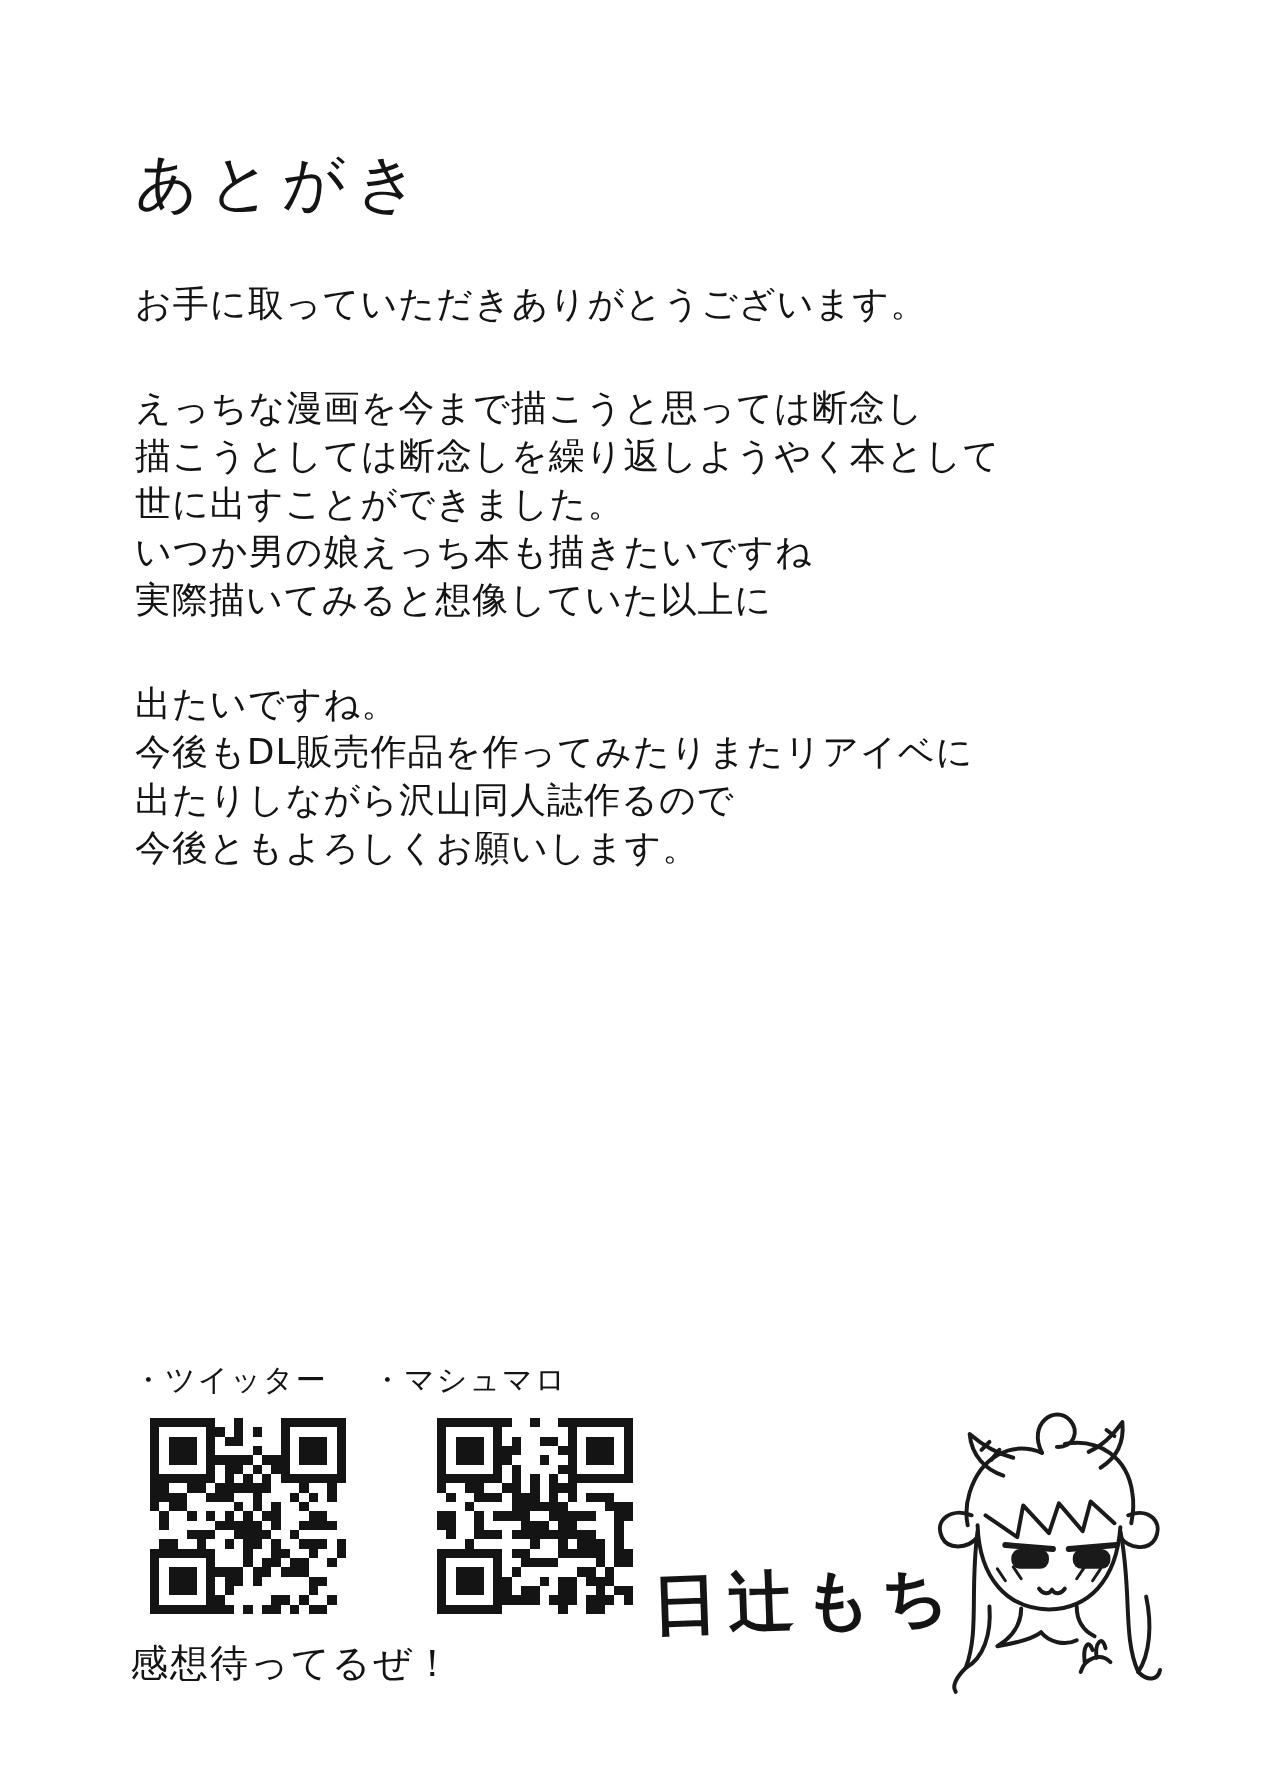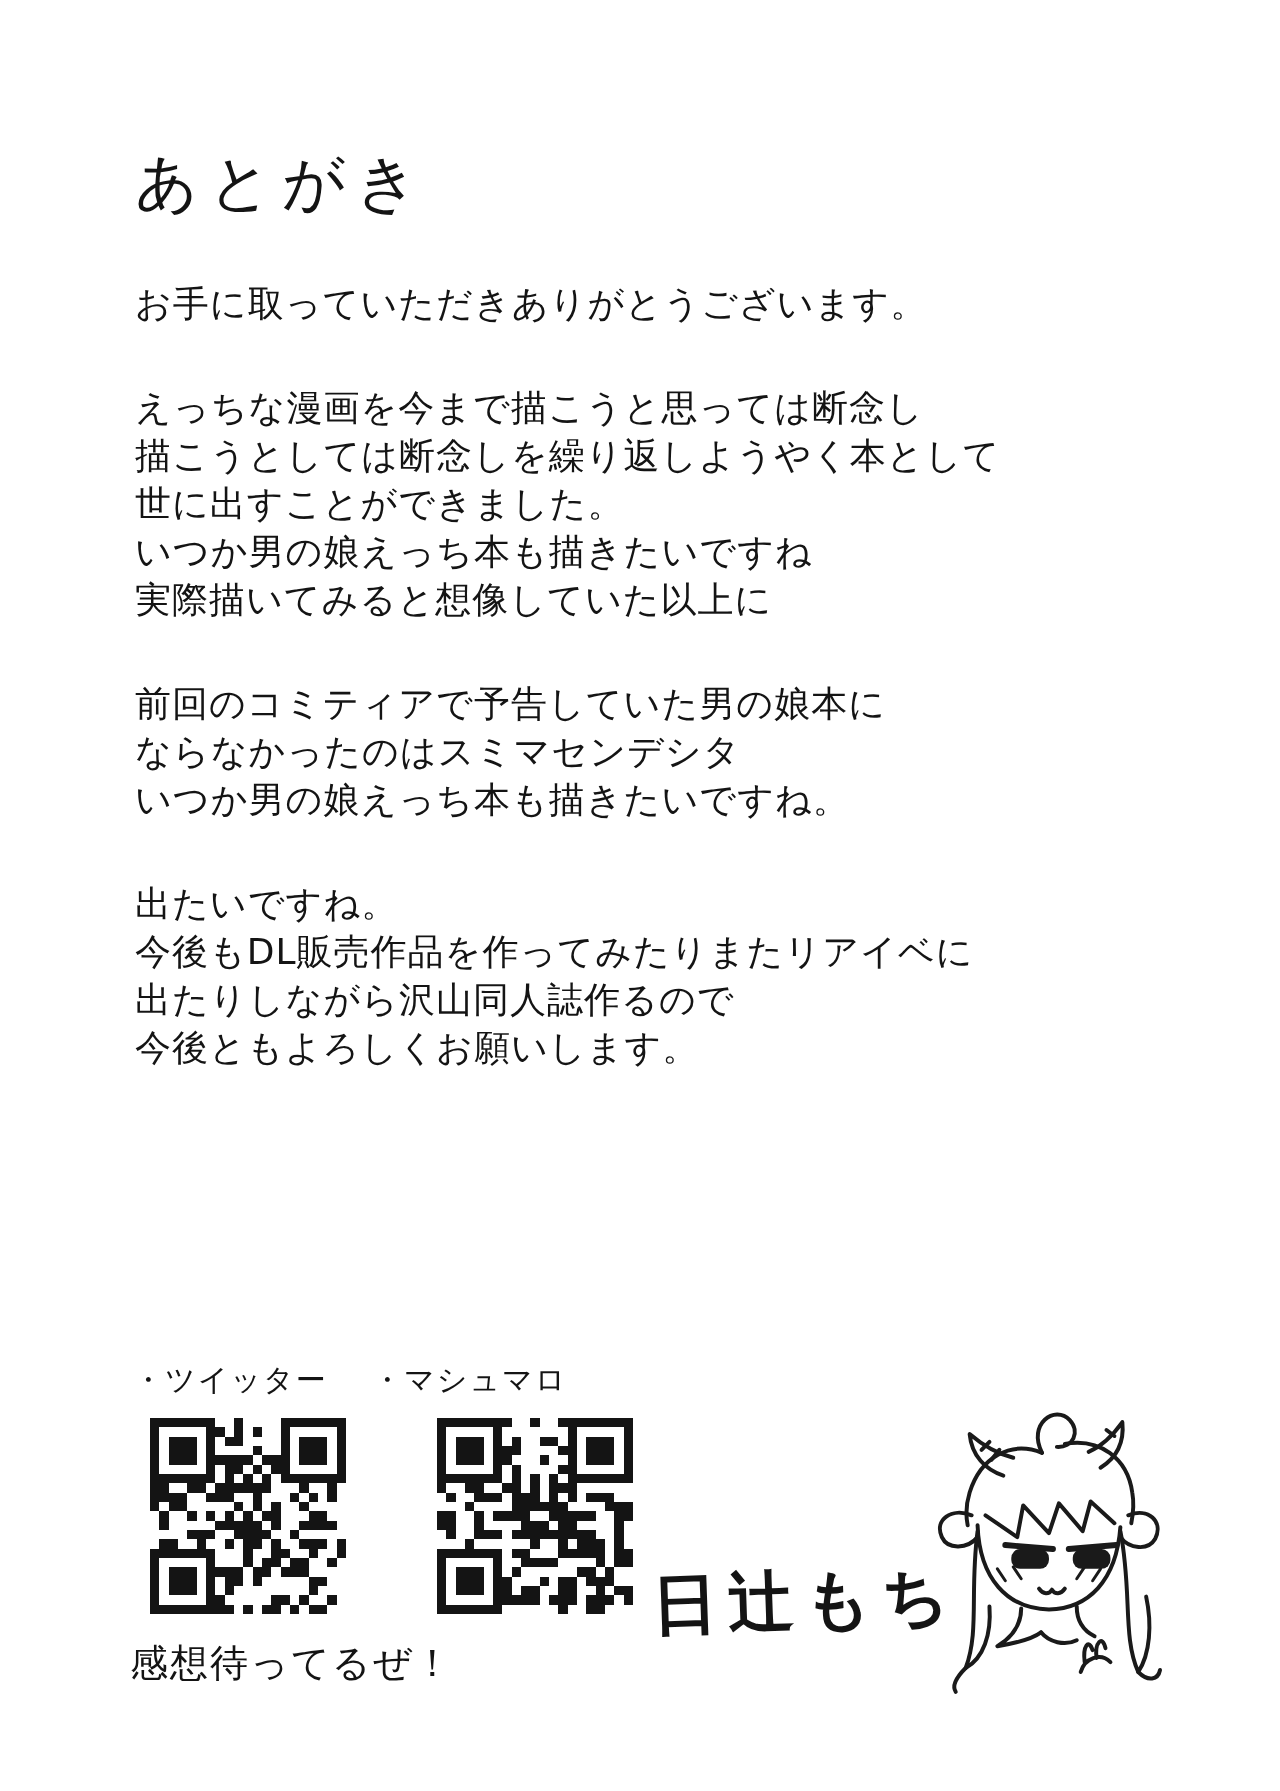--- a/index.html
+++ b/index.html
@@ -69,25 +69,20 @@
     </div>
 
     <div class="para">
       <div class="line">えっちな漫画を今まで描こうと思っては断念し</div>
       <div class="line">描こうとしては断念しを繰り返しようやく本として</div>
       <div class="line">世に出すことができました。</div>
       <div class="line">いつか男の娘えっち本も描きたいですね</div>
       <div class="line">実際描いてみると想像していた以上に</div>
     </div>
 
-    <div class="para">
-      <div class="line">前回のコミティアで予告していた男の娘本に</div>
-      <div class="line">ならなかったのはスミマセンデシタ</div>
-      <div class="line">いつか男の娘えっち本も描きたいですね。</div>
-    </div>
 
     <div class="para">
       <div class="line">出たいですね。</div>
       <div class="line">今後もDL販売作品を作ってみたりまたリアイベに</div>
       <div class="line">出たりしながら沢山同人誌作るので</div>
       <div class="line">今後ともよろしくお願いします。</div>
     </div>
   </div>
 
   <div class="abs qr-label" style="left:133px;top:1360px;">・ツイッター</div>

